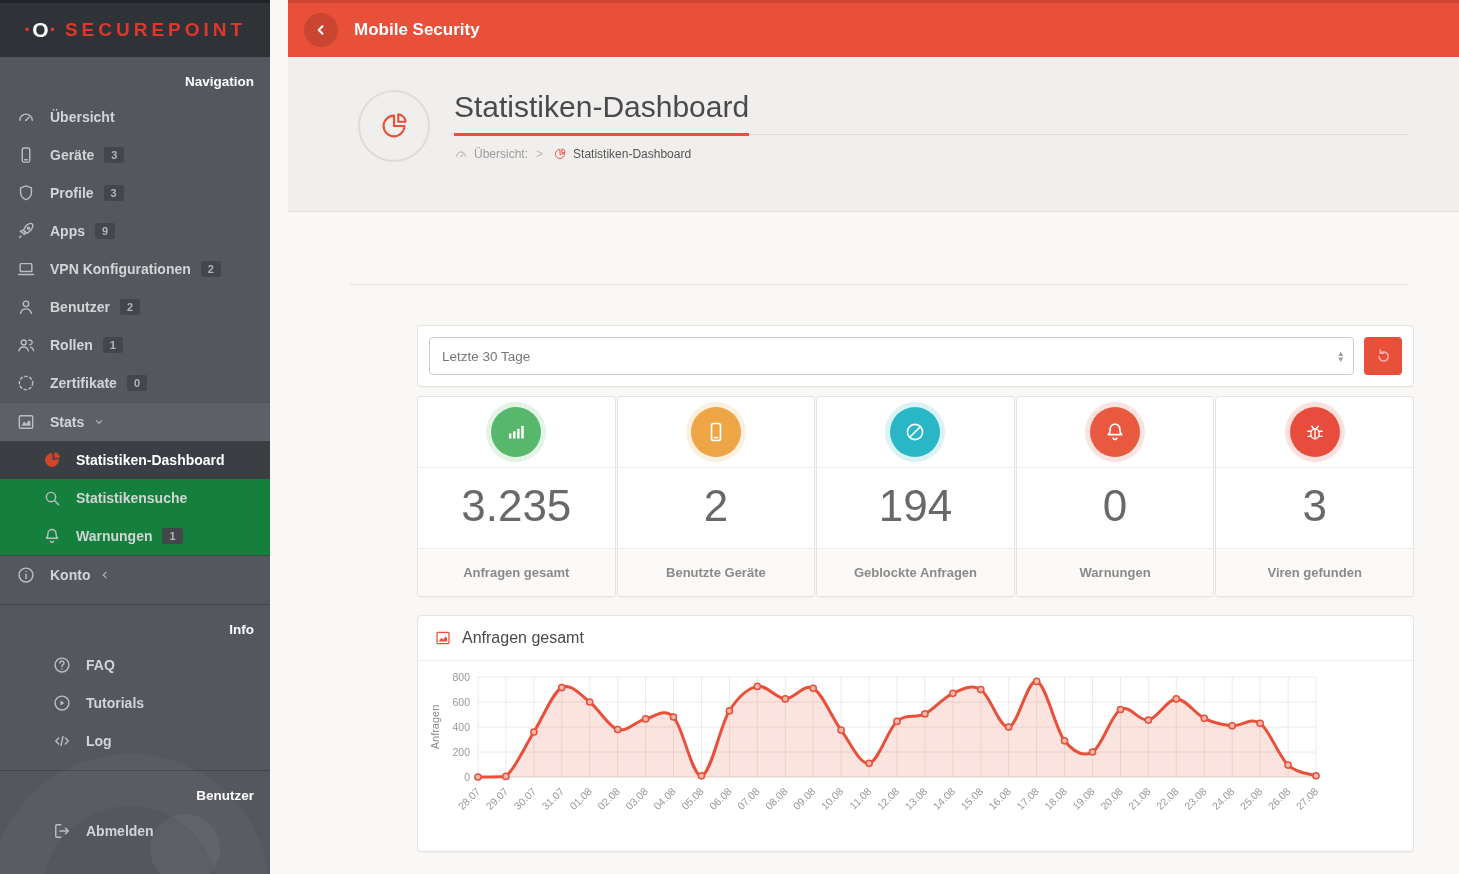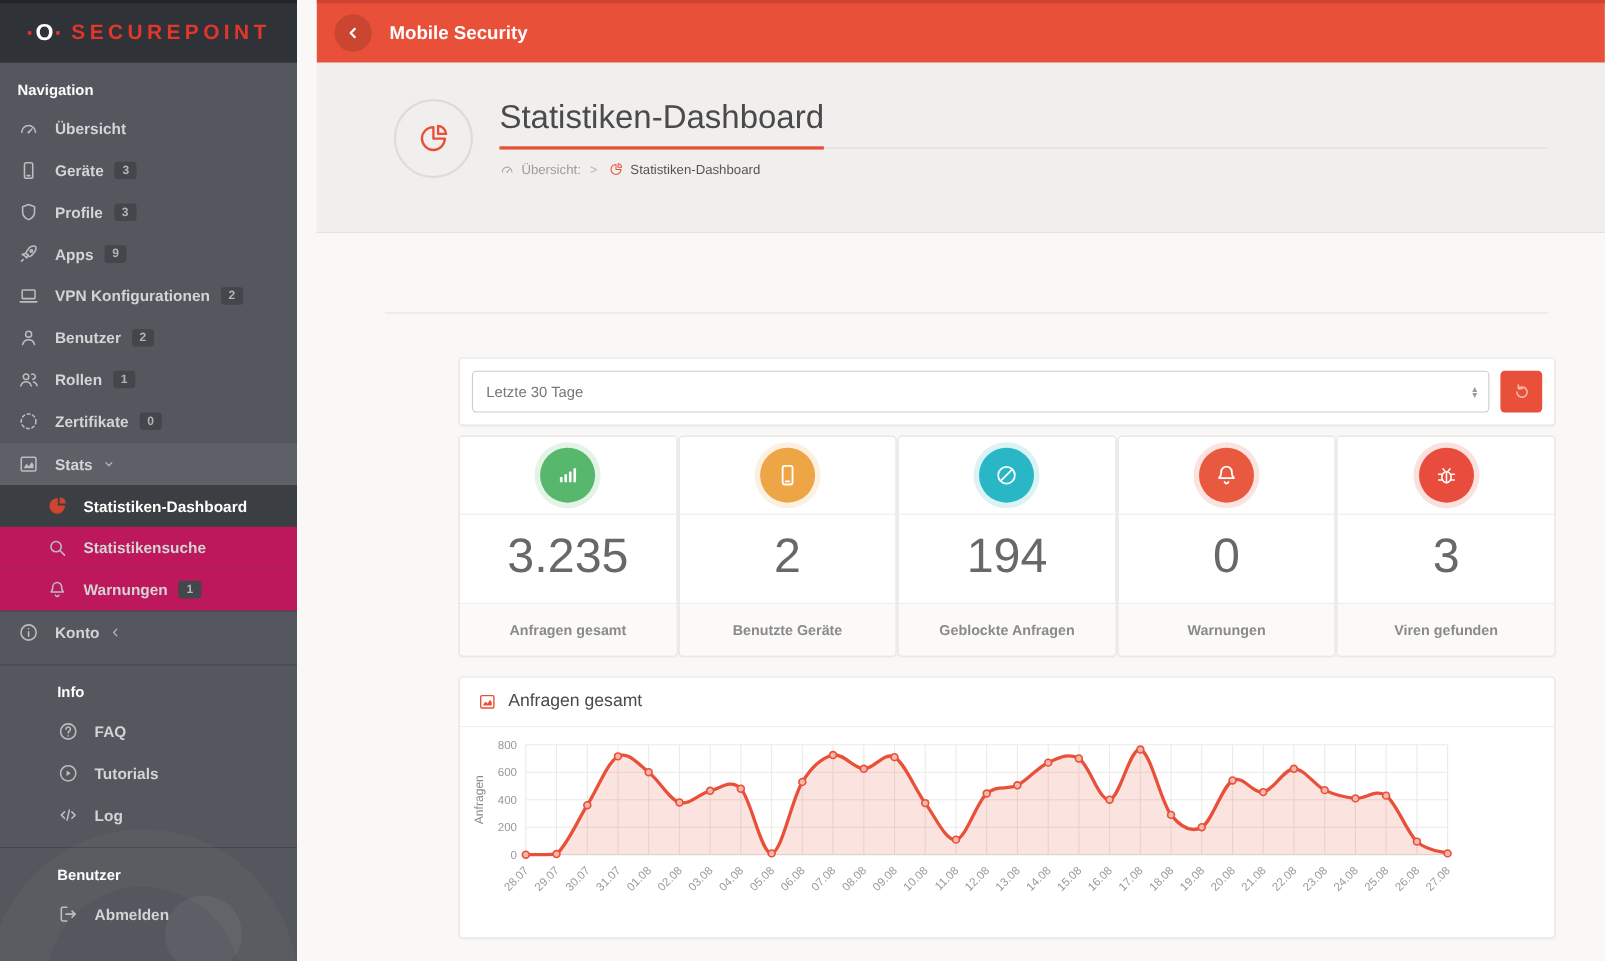--- a/index.html
+++ b/index.html
@@ -13,26 +13,26 @@
   .icon svg { display:block; width:100%; height:100%; }
 
   
   .sidebar { width:270px; flex-shrink:0; background:#54575d; position:relative; overflow:hidden; }
   .logo-bar { height:57px; background:#2f3237; border-top:3px solid #222427;
     display:flex; align-items:center; justify-content:center; white-space:nowrap; }
   .logo-dot { color:#e0362c; font-weight:bold; font-size:22px; }
   .logo-o { color:#fff; font-weight:bold; font-size:21px; margin:0 1px; }
   .logo-name { color:#e0362c; font-weight:bold; font-size:19px; letter-spacing:4px; margin-left:8px; }
   .nav-section + .nav-section { border-top:1px solid rgba(0,0,0,0.2); margin-top:10px;padding-left:36px; }
-  .nav-section-header { padding:17px 16px 9px; color:#fdfdfd; font-weight:bold; font-size:13.5px; }
+  .nav-section-header { padding:17px 16px 9px; color:#fdfdfd; font-weight:bold; font-size:13.5px;text-align:right; }
   .nav-item { display:flex; align-items:center; padding:9px 16px; cursor:pointer;
     font-size:14px; font-weight:bold; color:#d3d4d6; }
   .nav-item .icon { width:20px; height:20px; color:#bcbdc0; margin-right:14px; flex-shrink:0; }
   .nav-item.group { background:#5d6066; border-top:1px solid rgba(0,0,0,0.12); }
-  .nav-item.sub { background:#be185d; padding-left:42px; }
+  .nav-item.sub { background:#15803d; padding-left:42px; }
   .nav-item.sub.active { background:#3b3e43; color:#fff; }
   .nav-item.sub.active .icon { color:#d0452f; }
   .nav-item.bordered { border-top:1px solid rgba(0,0,0,0.2); }
   .badge { background:#43464b; color:#b3b4b7; font-size:11px; font-weight:bold;
     padding:2px 7px; border-radius:3px; margin-left:10px; }
   .chev { width:14px; height:14px; color:#b3b4b7; margin-left:8px; }
   .chev svg { width:100%; height:100%; }
   .watermark { position:absolute; border-radius:50%; pointer-events:none; }
   .wm1 { width:280px; height:280px; border:52px solid rgba(255,255,255,0.035); left:-10px; bottom:-160px; }
   .wm2 { width:70px; height:70px; background:rgba(255,255,255,0.05); left:150px; bottom:-10px; }

